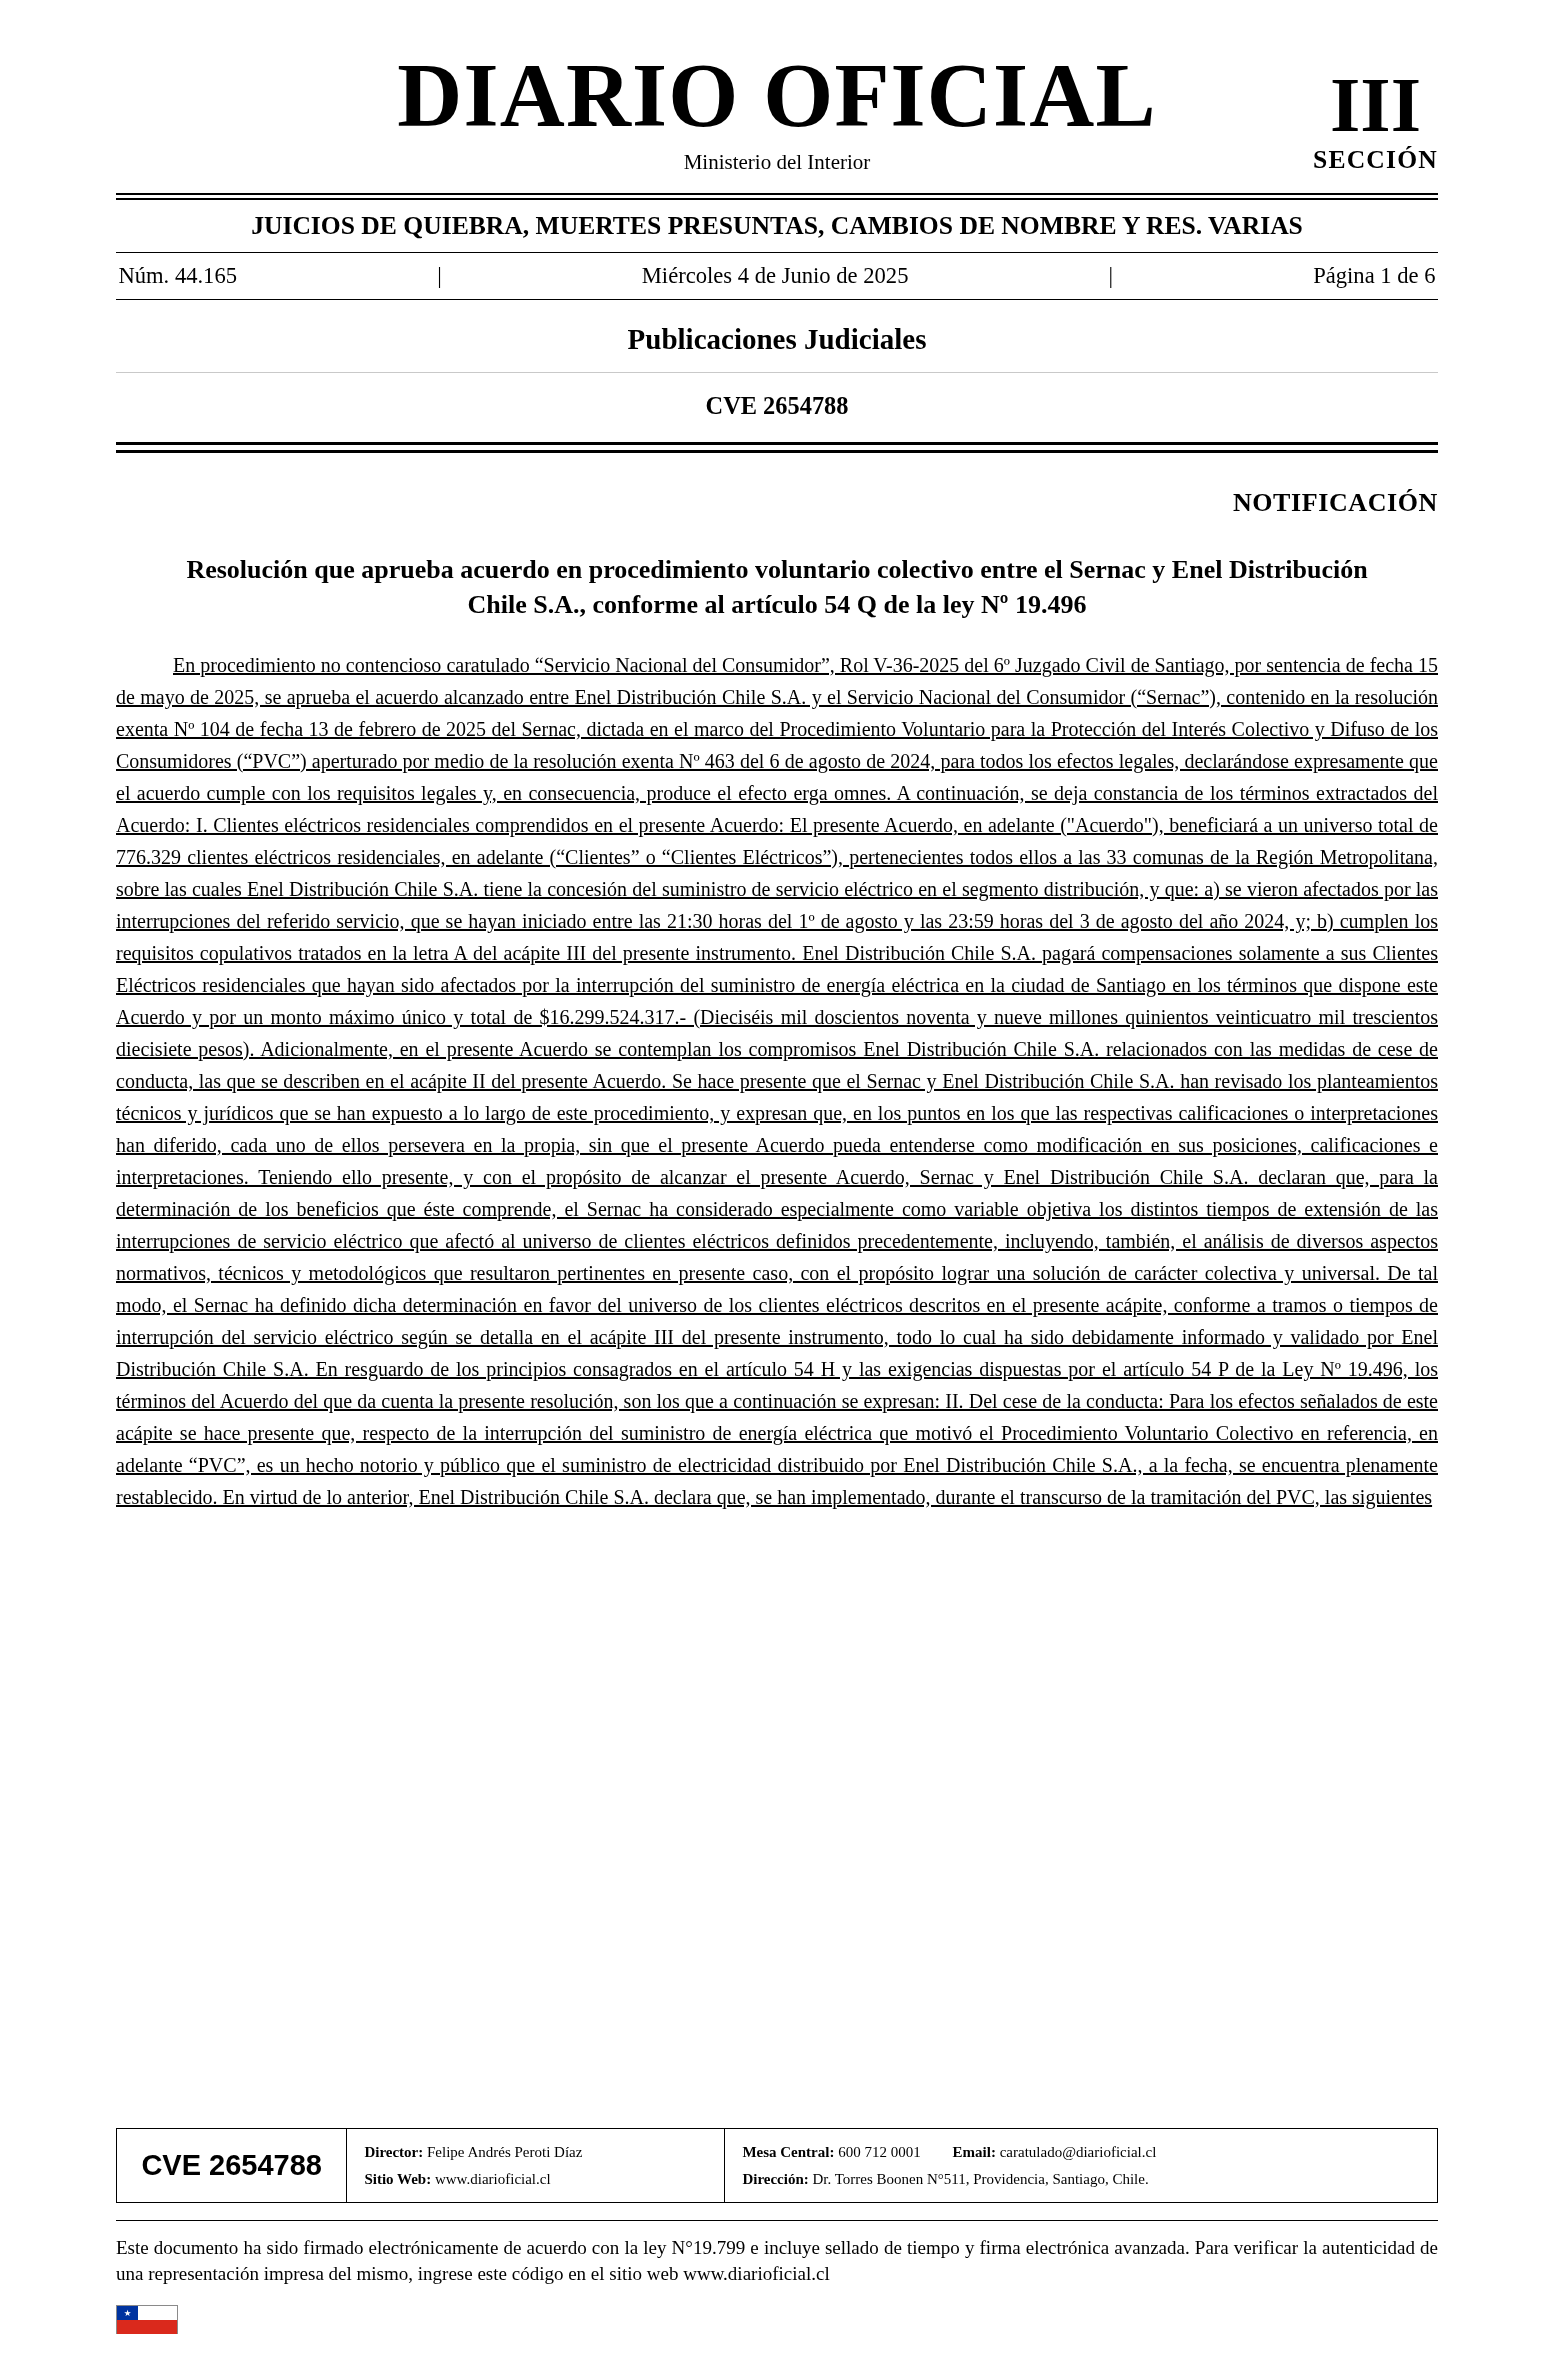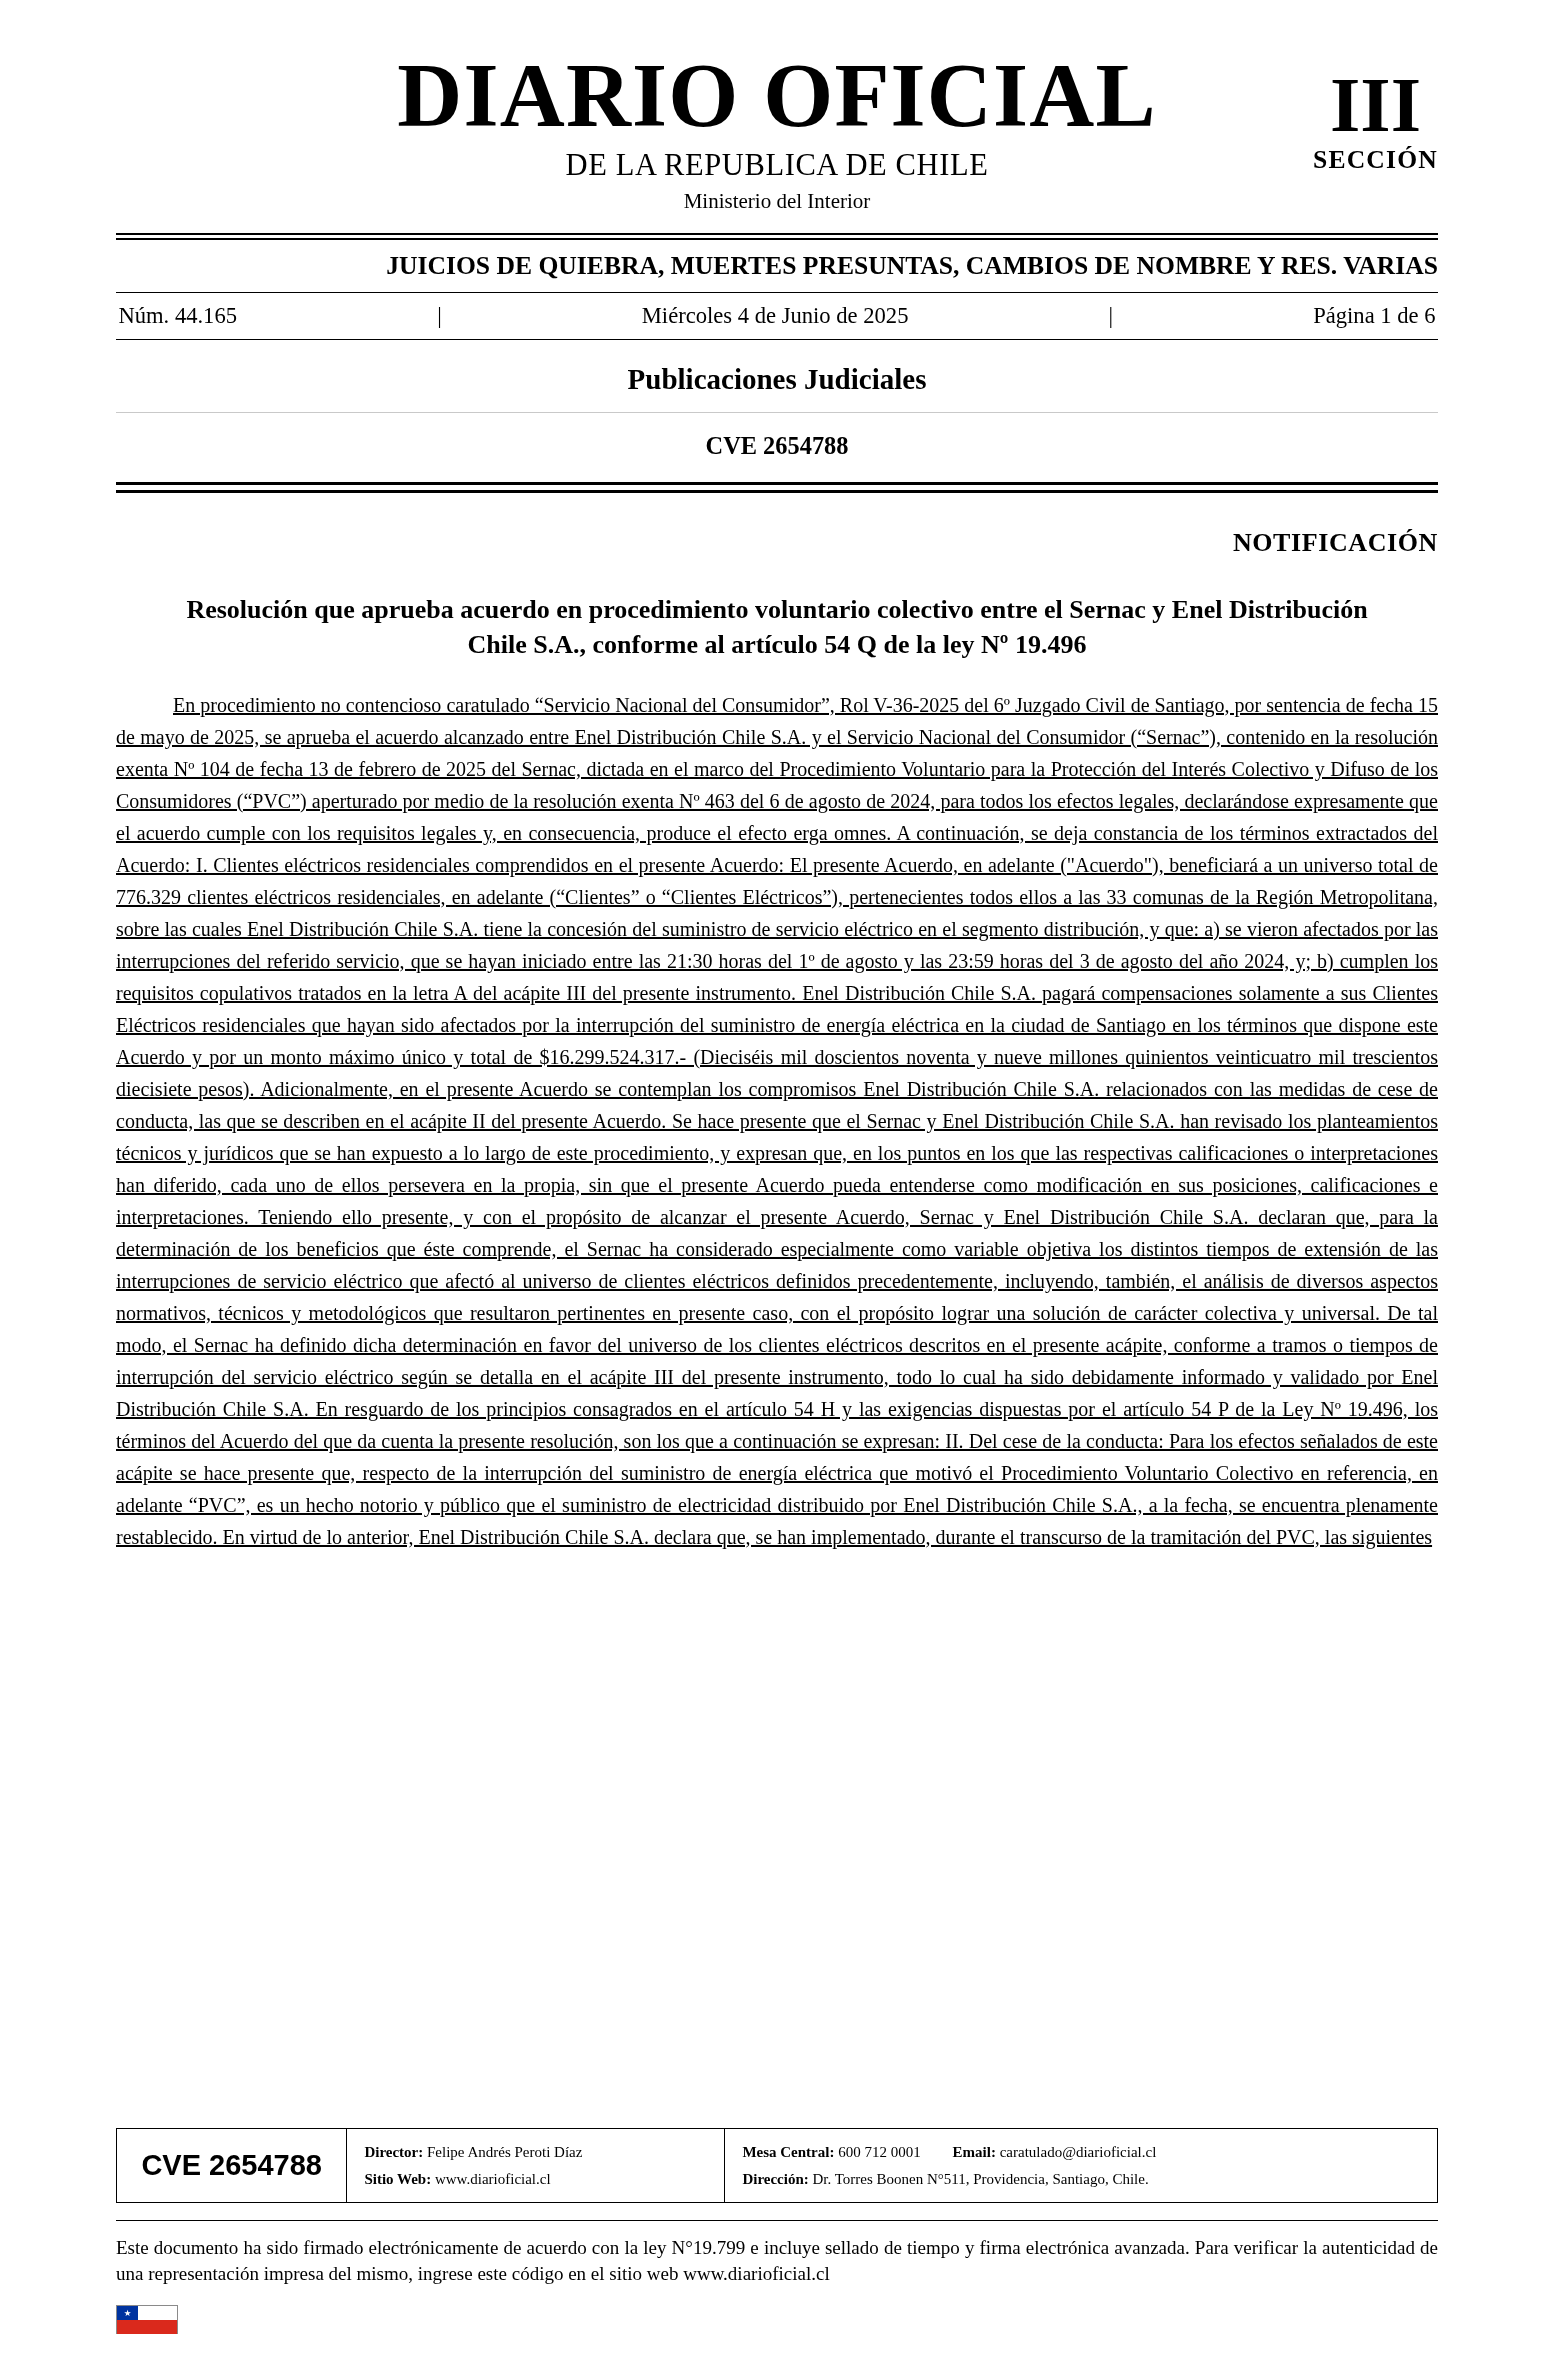--- a/index.html
+++ b/index.html
@@ -26,21 +26,21 @@
   .sec-num { font-size: 78px; font-weight: bold; line-height: 1; }
   .sec-label { font-size: 25.6px; font-weight: bold; letter-spacing: 1.2px; margin-top: 1.2px; }
 
   
   .rule-double { border-top: 2.4px solid #000; border-bottom: 2.4px solid #000; height: 7.3px; margin-top: 18.3px; }
   .rule-single { border-top: 1.8px solid #000; }
   .rule-thick  { border-top: 3.7px solid #000; border-bottom: 3.7px solid #000; height: 10.4px; margin-top: 22px; }
   .rule-hairline { border-top: 1.2px solid #c9c9c9; margin-top: 16px; }
 
   
-  .banner { font-size: 25.6px; font-weight: bold; text-align: right; padding: 11px 0; }
+  .banner { font-size: 25.6px; font-weight: bold; text-align: center; padding: 11px 0; }
   .meta { display: flex; justify-content: space-between; align-items: center; font-size: 22.6px; padding: 9.8px 2.4px; }
   .meta .pipe { color: #000; }
 
   
   .pj { font-size: 29px; font-weight: bold; text-align: center; margin-top: 23px; }
   .cve-line { font-size: 24.4px; font-weight: bold; text-align: center; margin-top: 19.5px; }
   .notif { font-size: 26px; font-weight: bold; text-align: right; letter-spacing: 0.6px; margin-top: 35px; }
   .notice-title {
     font-size: 26px; font-weight: bold; text-align: center;
     margin: 34px auto 0; max-width: 1213px; line-height: 1.35;
@@ -81,21 +81,20 @@
   .flag-white { flex: 1; background: #ffffff; }
   .flag-red { height: 14px; background: #DA291C; }
 </style>
 </head>
 <body>
 
 <div class="page">
 
   <header class="masthead">
     <div class="mast-title">DIARIO OFICIAL</div>
-    <div class="mast-sub">DE LA REPUBLICA DE CHILE</div>
     <div class="mast-min">Ministerio del Interior</div>
     <div class="mast-section">
       <div class="sec-num">III</div>
       <div class="sec-label">SECCIÓN</div>
     </div>
   </header>
 
   <div class="rule-double"></div>
   <div class="banner">JUICIOS DE QUIEBRA, MUERTES PRESUNTAS, CAMBIOS DE NOMBRE Y RES. VARIAS</div>
   <div class="rule-single"></div>

